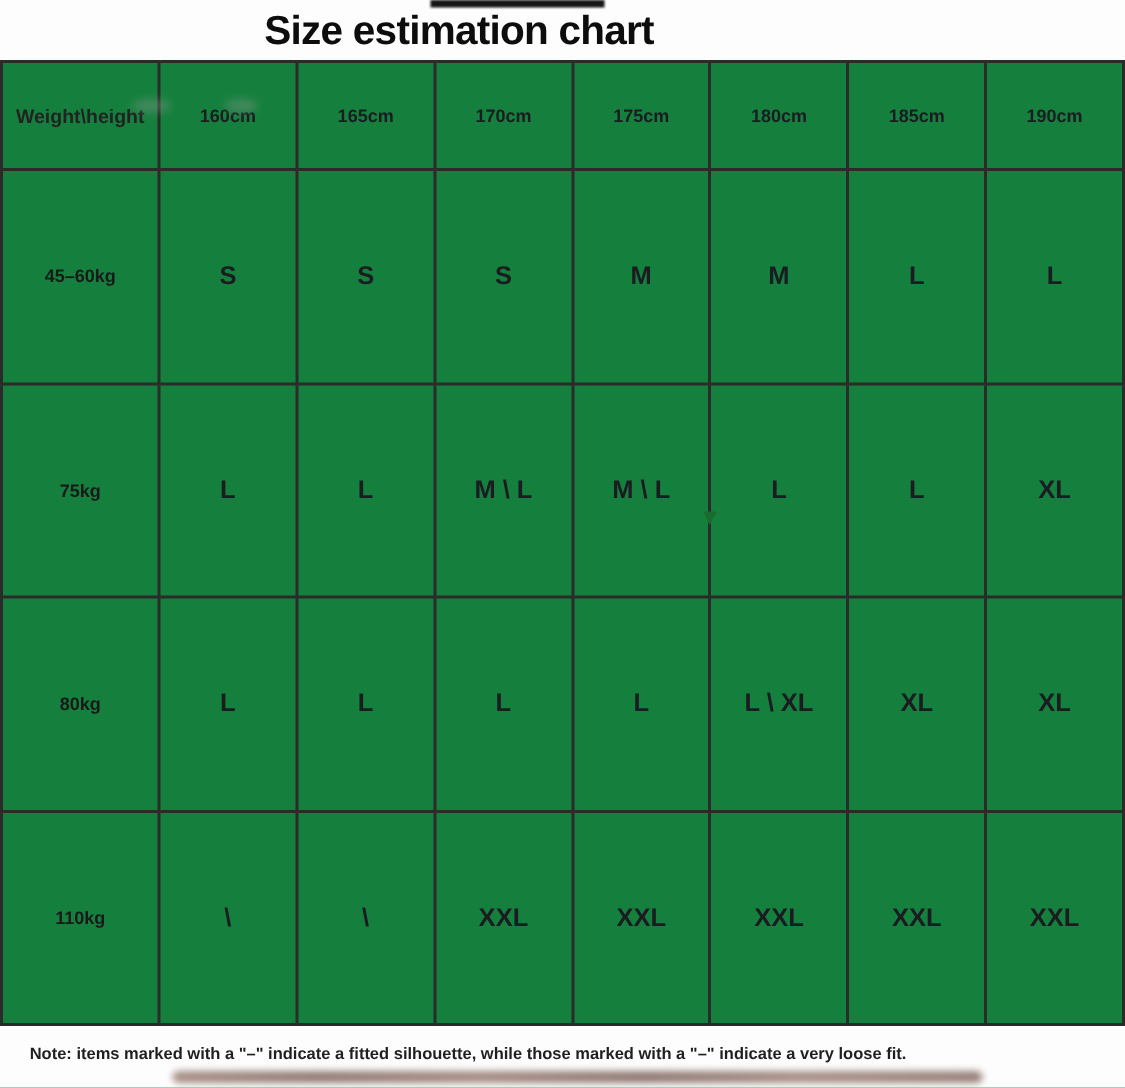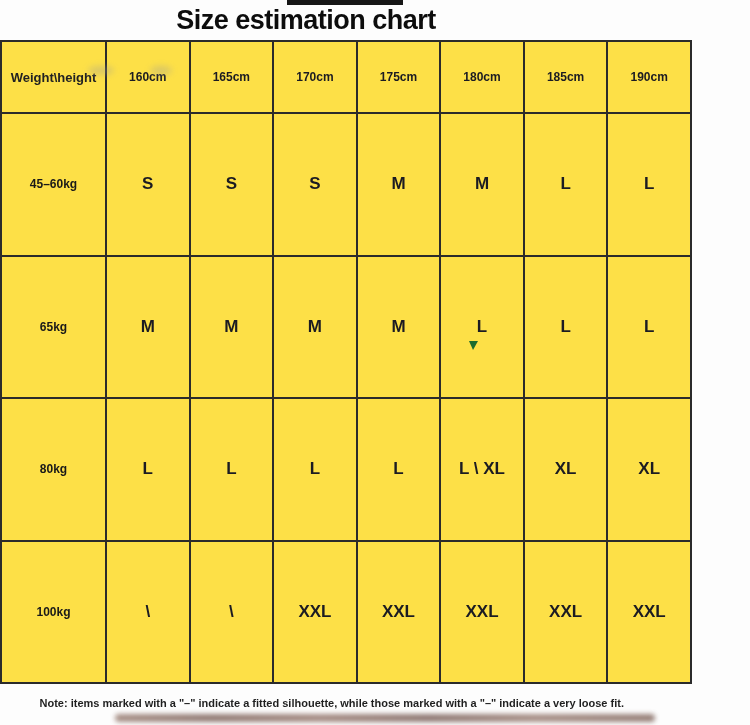--- a/index.html
+++ b/index.html
@@ -15,39 +15,39 @@
     text-align:center;font-size:27px;font-weight:bold;
     letter-spacing:-0.5px;color:#0d0d0d;
   }
   .top-blob{
     position:absolute;top:0;left:287px;width:116px;height:5px;
     background:#161616;filter:blur(0.6px);
   }
 
   table.size-table{
     position:absolute;top:40px;left:0;
-    width:692px;height:644px;
+    width:750px;height:644px;
     border-collapse:collapse;table-layout:fixed;
-    background:#fde047;
+    background:#15803d;
   }
   .size-table th,.size-table td{
     border:2px solid #2b2b2b;
     text-align:center;vertical-align:middle;
     color:#1b1b22;padding:0;
   }
   .size-table thead tr{height:72px;}
   .size-table tbody tr{height:57px;}
   .size-table th.corner{width:103px;font-size:13px;font-weight:bold;color:#222;}
   .size-table th{font-size:12px;font-weight:bold;}
   .size-table td{font-size:17px;font-weight:bold;}
   .size-table td.rowlabel{font-size:12px;font-weight:bold;color:#191919;}
 
   .note{
     position:absolute;top:697px;left:0;width:624px;
-    text-align:right;font-size:11px;font-weight:bold;color:#1f1f1f;
+    text-align:center;font-size:11px;font-weight:bold;color:#1f1f1f;
   }
 
   .green-mark{
     position:absolute;left:469px;top:341px;
     width:0;height:0;
     border-top:9px solid #1a6b2e;
     border-left:4px solid transparent;
     border-right:5px solid transparent;
     filter:blur(0.4px);
   }
@@ -92,41 +92,41 @@
           <td class="rowlabel">45–60kg</td>
           <td>S</td>
           <td>S</td>
           <td>S</td>
           <td>M</td>
           <td>M</td>
           <td>L</td>
           <td>L</td>
         </tr>
         <tr>
-          <td class="rowlabel">65kg</td>
-          <td>M</td>
-          <td>M</td>
-          <td>M</td>
-          <td>M</td>
+          <td class="rowlabel">75kg</td>
           <td>L</td>
           <td>L</td>
+          <td>M \ L</td>
+          <td>M \ L</td>
           <td>L</td>
+          <td>L</td>
+          <td>XL</td>
         </tr>
         <tr>
           <td class="rowlabel">80kg</td>
           <td>L</td>
           <td>L</td>
           <td>L</td>
           <td>L</td>
           <td>L \ XL</td>
           <td>XL</td>
           <td>XL</td>
         </tr>
         <tr>
-          <td class="rowlabel">100kg</td>
+          <td class="rowlabel">110kg</td>
           <td>\</td>
           <td>\</td>
           <td>XXL</td>
           <td>XXL</td>
           <td>XXL</td>
           <td>XXL</td>
           <td>XXL</td>
         </tr>
       </tbody>
   </table>

